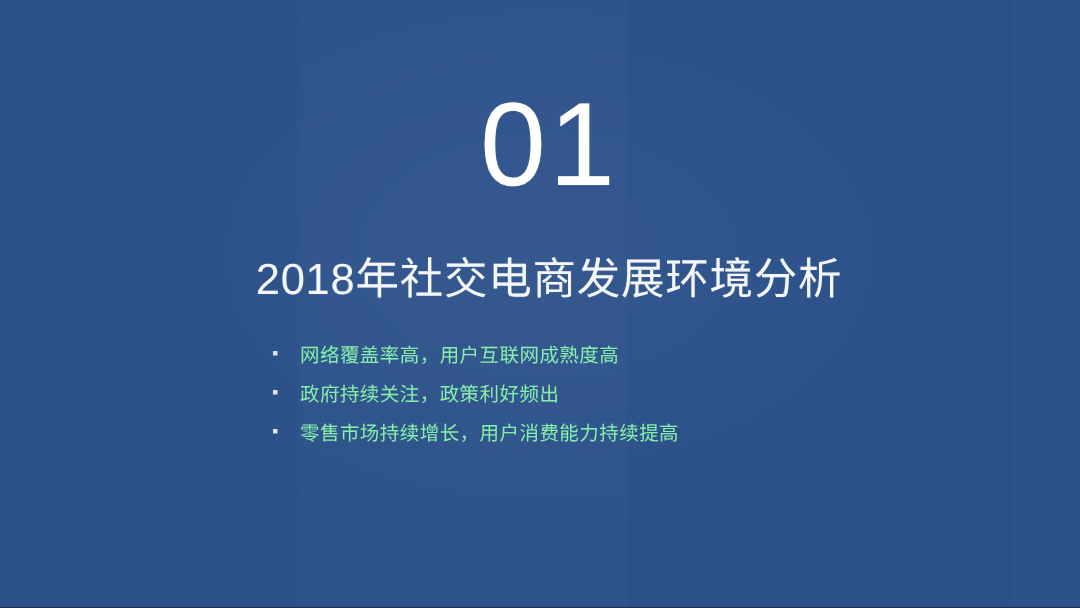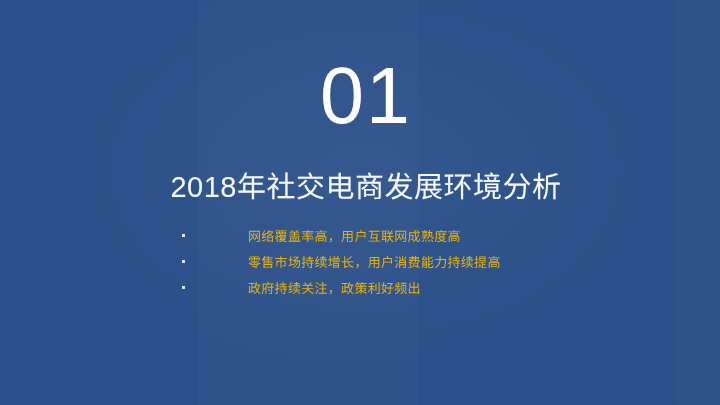--- a/index.html
+++ b/index.html
@@ -88,26 +88,25 @@
     left: 182px;
     margin: 0;
     padding: 0;
     list-style: none;
   }
 
   .bullet-item {
     display: flex;
     align-items: baseline;
     height: 26px;
-    color: #eab308;
+    color: #86efac;
     font-size: 13px;
     line-height: 26px;
     letter-spacing: 0.3px;
     white-space: nowrap;
-    gap: 48px;
   }
 
   .bullet-marker {
     flex: 0 0 auto;
     width: 3px;
     height: 3px;
     margin-right: 15px;
     background: #dbe6f2;
     position: relative;
     top: -4px;
@@ -133,24 +132,24 @@
 
     <ul class="bullet-list">
 
       <li class="bullet-item">
         <span class="bullet-marker"></span>
         <span class="bullet-text">网络覆盖率高，用户互联网成熟度高</span>
       </li>
 
       <li class="bullet-item">
         <span class="bullet-marker"></span>
-        <span class="bullet-text">零售市场持续增长，用户消费能力持续提高</span>
+        <span class="bullet-text">政府持续关注，政策利好频出</span>
       </li>
 
       <li class="bullet-item">
         <span class="bullet-marker"></span>
-        <span class="bullet-text">政府持续关注，政策利好频出</span>
+        <span class="bullet-text">零售市场持续增长，用户消费能力持续提高</span>
       </li>
 
     </ul>
 
   </div>
 </div>
 
 </body></html>

